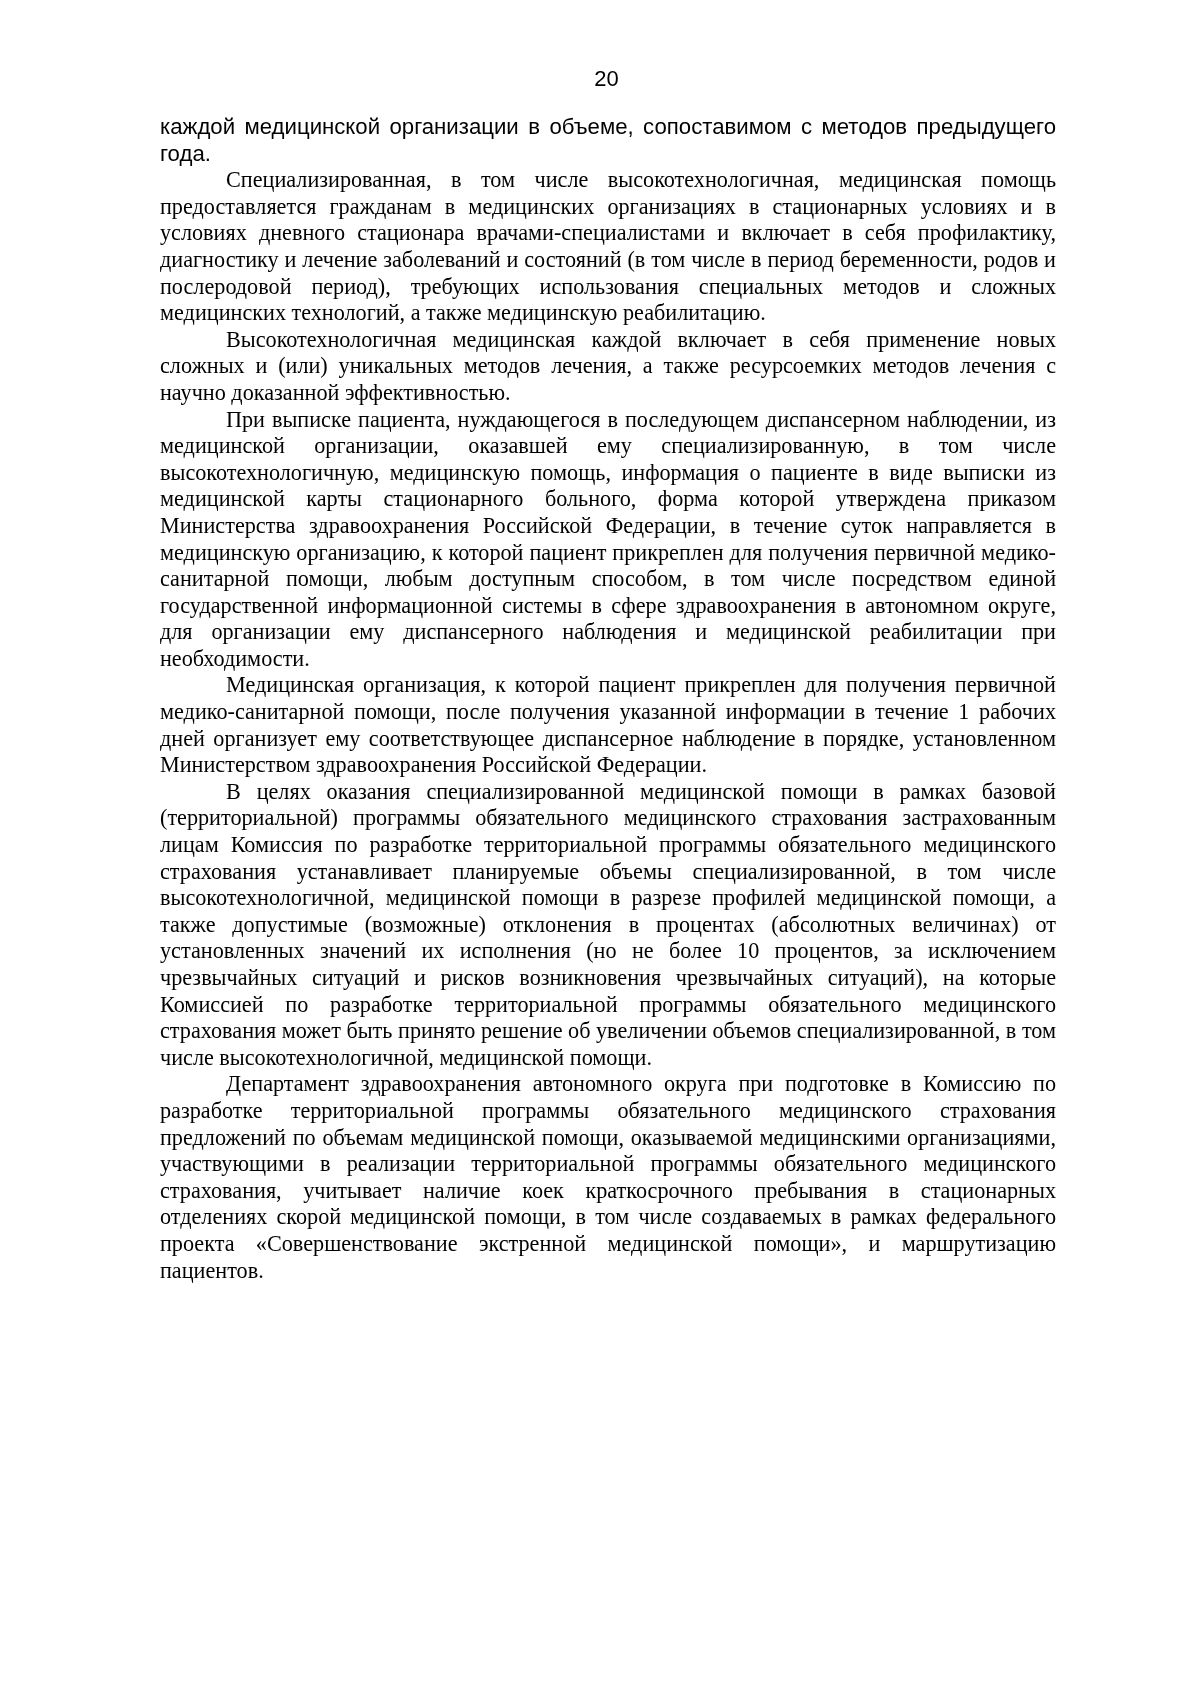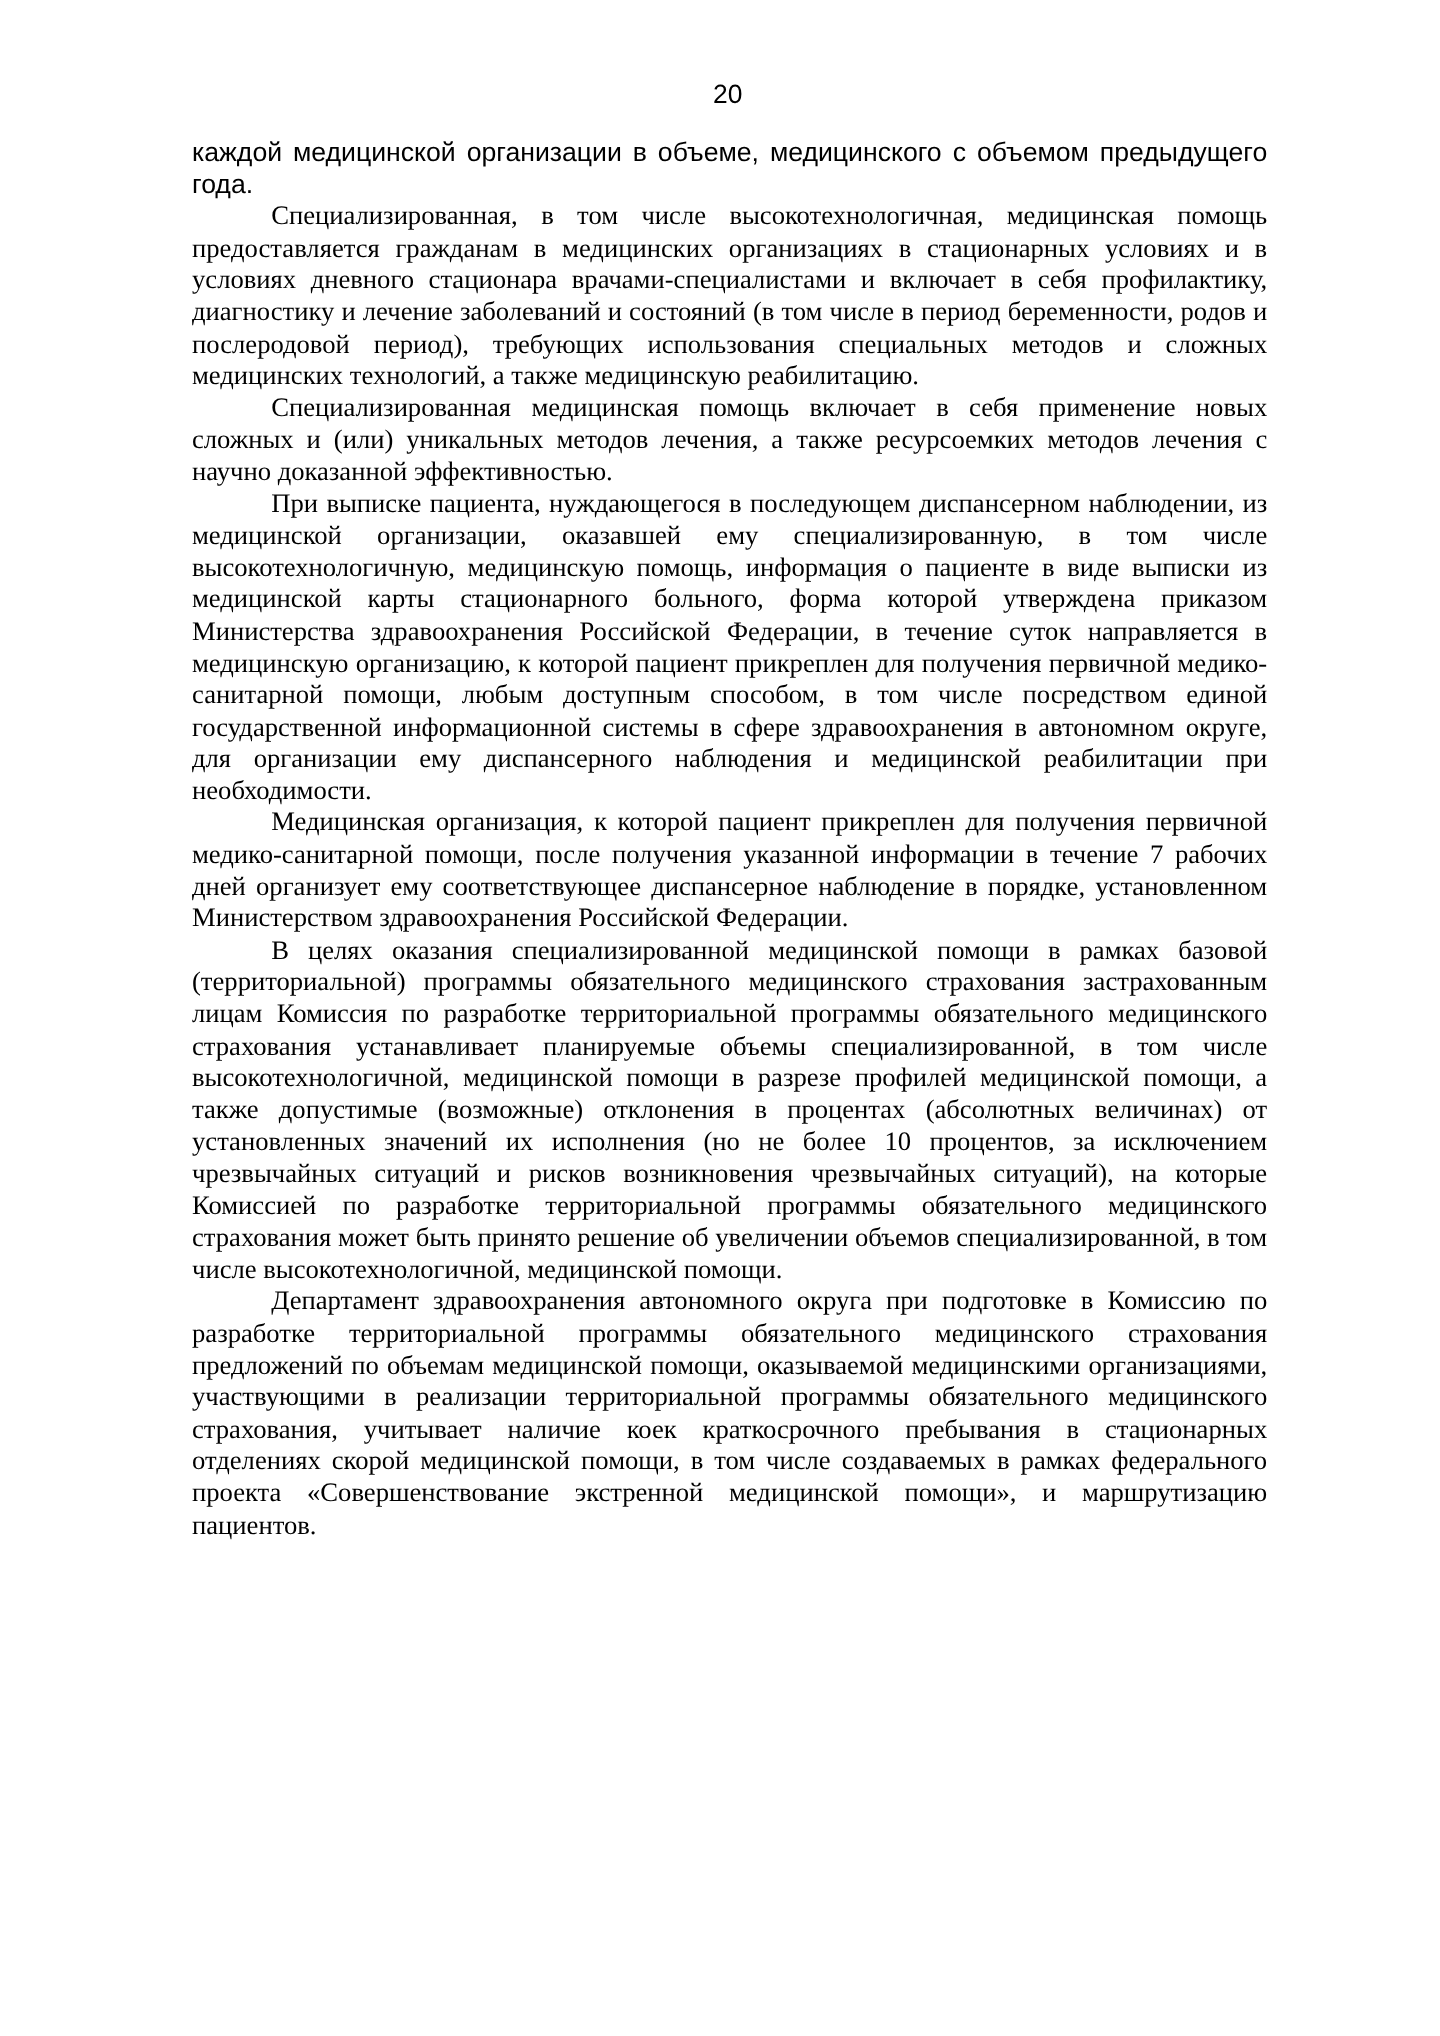--- a/index.html
+++ b/index.html
@@ -15,20 +15,20 @@
     }
     .content p { margin: 0; text-indent: 0; }
     .content p.indent { text-indent: 66px; font-family: Liberation Serif, serif; }
   </style>
 </head>
 <body>
 
 <div class="page-number">20</div>
 
 <div class="content">
-  <p>каждой медицинской организации в объеме, медицинского с объемом предыдущего года.</p>
+  <p>каждой медицинской организации в объеме, сопоставимом с методов предыдущего года.</p>
   <p class="indent">Специализированная, в том числе высокотехнологичная, медицинская помощь предоставляется гражданам в медицинских организациях в стационарных условиях и в условиях дневного стационара врачами-специалистами и включает в себя профилактику, диагностику и лечение заболеваний и состояний (в том числе в период беременности, родов и послеродовой период), требующих использования специальных методов и сложных медицинских технологий, а также медицинскую реабилитацию.</p>
-  <p class="indent">Специализированная медицинская помощь включает в себя применение новых сложных и (или) уникальных методов лечения, а также ресурсоемких методов лечения с научно доказанной эффективностью.</p>
+  <p class="indent">Высокотехнологичная медицинская каждой включает в себя применение новых сложных и (или) уникальных методов лечения, а также ресурсоемких методов лечения с научно доказанной эффективностью.</p>
   <p class="indent">При выписке пациента, нуждающегося в последующем диспансерном наблюдении, из медицинской организации, оказавшей ему специализированную, в том числе высокотехнологичную, медицинскую помощь, информация о пациенте в виде выписки из медицинской карты стационарного больного, форма которой утверждена приказом Министерства здравоохранения Российской Федерации, в течение суток направляется в медицинскую организацию, к которой пациент прикреплен для получения первичной медико-санитарной помощи, любым доступным способом, в том числе посредством единой государственной информационной системы в сфере здравоохранения в автономном округе, для организации ему диспансерного наблюдения и медицинской реабилитации при необходимости.</p>
-  <p class="indent">Медицинская организация, к которой пациент прикреплен для получения первичной медико-санитарной помощи, после получения указанной информации в течение 7 рабочих дней организует ему соответствующее диспансерное наблюдение в порядке, установленном Министерством здравоохранения Российской Федерации.</p>
+  <p class="indent">Медицинская организация, к которой пациент прикреплен для получения первичной медико-санитарной помощи, после получения указанной информации в течение 1 рабочих дней организует ему соответствующее диспансерное наблюдение в порядке, установленном Министерством здравоохранения Российской Федерации.</p>
   <p class="indent">В целях оказания специализированной медицинской помощи в рамках базовой (территориальной) программы обязательного медицинского страхования застрахованным лицам Комиссия по разработке территориальной программы обязательного медицинского страхования устанавливает планируемые объемы специализированной, в том числе высокотехнологичной, медицинской помощи в разрезе профилей медицинской помощи, а также допустимые (возможные) отклонения в процентах (абсолютных величинах) от установленных значений их исполнения (но не более 10 процентов, за исключением чрезвычайных ситуаций и рисков возникновения чрезвычайных ситуаций), на которые Комиссией по разработке территориальной программы обязательного медицинского страхования может быть принято решение об увеличении объемов специализированной, в том числе высокотехнологичной, медицинской помощи.</p>
   <p class="indent">Департамент здравоохранения автономного округа при подготовке в Комиссию по разработке территориальной программы обязательного медицинского страхования предложений по объемам медицинской помощи, оказываемой медицинскими организациями, участвующими в реализации территориальной программы обязательного медицинского страхования, учитывает наличие коек краткосрочного пребывания в стационарных отделениях скорой медицинской помощи, в том числе создаваемых в рамках федерального проекта «Совершенствование экстренной медицинской помощи», и маршрутизацию пациентов.</p>
 </div>
 
 </body></html>

